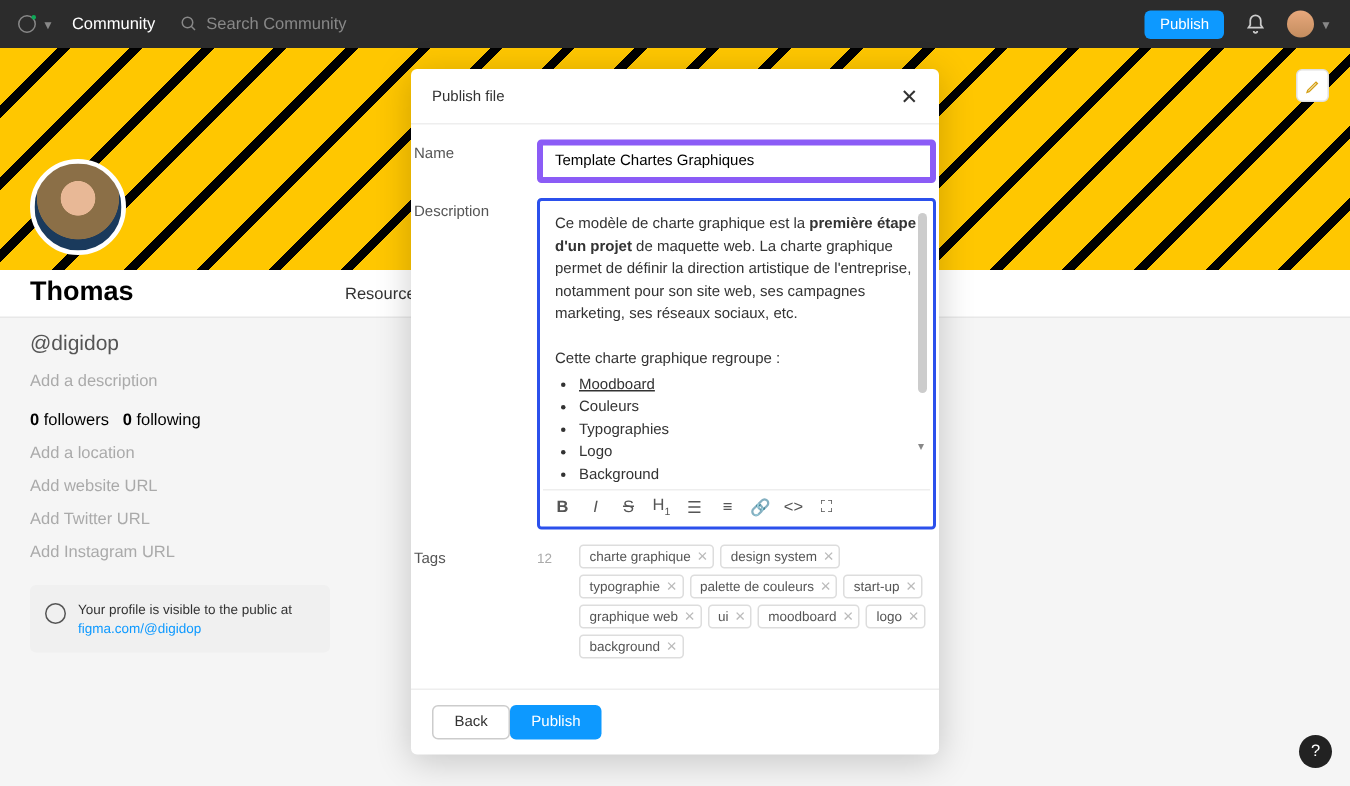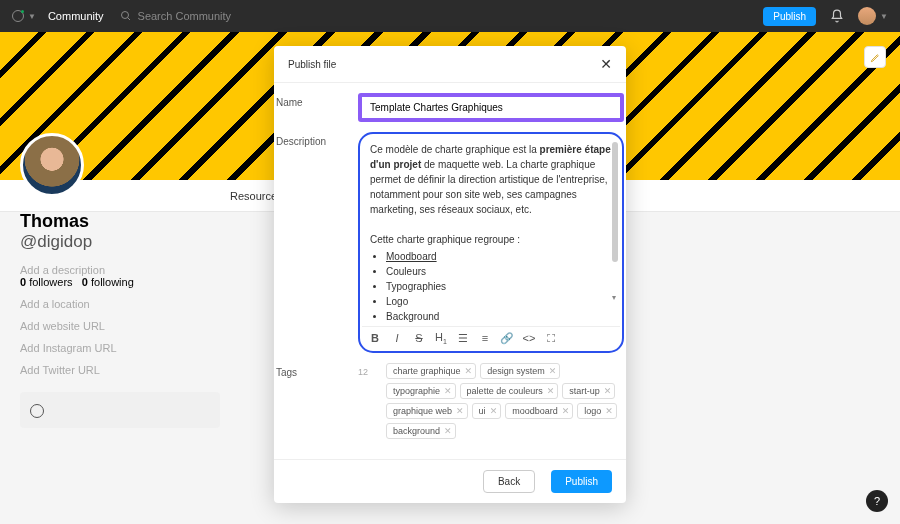--- a/index.html
+++ b/index.html
@@ -9,57 +9,57 @@
 .topbar .dot{width:3px;height:3px;background:#0fa958;border-radius:50%;position:absolute;top:-1px;right:-1px}
 .topbar .chev{margin-left:4px;color:#888;font-size:8px}
 .topbar .community{margin-left:12px;font-weight:500}
 .topbar .search-wrap{display:flex;align-items:flex-end;margin-left:16px;color:#888;gap:6px}
 .topbar .spacer{flex:1}
 .topbar .publish-btn{background:#0d99ff;border:none;color:#fff;padding:4px 10px;border-radius:4px;font-size:10px;cursor:pointer}
 .topbar .bell{margin:0 14px;color:#ccc}
 .topbar .avatar-sm{width:18px;height:18px;border-radius:50%;background:linear-gradient(#e8a87c,#c38d5f)}
 .banner{height:148px;background:#ffc700;background-image:repeating-linear-gradient(-45deg,#ffc700 0 28px,#000 28px 34px);position:relative}
 .edit-badge{position:absolute;top:14px;right:14px;width:22px;height:22px;background:#fff;border:1px solid #e0e0e0;border-radius:4px;display:flex;align-items:center;justify-content:center;color:#d4a017;font-size:12px}
-.profile{position:absolute;left:20px;top:133px;width:240px}
+.profile{position:absolute;left:20px;top:106px;width:240px}
 .avatar-lg{width:64px;height:64px;border-radius:50%;border:3px solid #fff;background:radial-gradient(circle at 50% 40%,#e8b896 25%,#8b6f47 26% 60%,#1a3a5c 61%);background-color:#fff}
 .tabs-row{background:#fff;height:32px;border-bottom:1px solid #e8e8e8;padding-left:230px;display:flex;align-items:center;font-size:11px;color:#333}
 .profile h1{font-size:18px;font-weight:700;margin-top:14px}
-.profile .handle{font-size:17px;color:#555;margin-top:0}
+.profile .handle{font-size:14px;color:#555;margin-top:15px}
 .profile .muted{font-size:11px;color:#aaa;margin-top:12px;display:block}
-.profile .stats{font-size:11px;}
+.profile .stats{font-size:11px;margin-top:14px}
 .profile .stats b{font-weight:700}
 .profile .link-muted{font-size:11px;color:#aaa;margin-top:10px;display:block}
 .info-box{margin-top:16px;background:#f0f0f0;border-radius:4px;padding:10px;display:flex;gap:8px;width:200px}
 .info-box .globe2{width:14px;height:14px;border:1px solid #555;border-radius:50%;flex-shrink:0;margin-top:2px}
 .info-box .txt{font-size:9px;line-height:1.4;color:#333}
 .info-box a{color:#0d99ff;text-decoration:none}
 .modal-backdrop{position:absolute;inset:0;display:flex;align-items:flex-start;justify-content:center;pointer-events:none}
 .modal{margin-top:46px;width:352px;background:#fff;border-radius:4px;box-shadow:0 4px 24px rgba(0,0,0,.2);pointer-events:auto;font-size:10px;color:#333}
 .modal-head{display:flex;justify-content:space-between;align-items:center;padding:10px 14px;border-bottom:1px solid #eee}
 .modal-head .title{font-size:10px;font-weight:500}
 .modal-head .close{cursor:pointer;font-size:14px;color:#333}
 .modal-body{padding:10px 2px}
 .row{display:flex;align-items:flex-start;gap:12px;margin-bottom:10px}
 .row .label{width:70px;color:#555;font-size:10px;padding-top:4px}
 .row .count{font-size:9px;color:#aaa;margin-left:auto;margin-right:6px;padding-top:4px}
 .name-input{flex:1;border:4px solid #8b5cf6;border-radius:3px;padding:5px 8px;font-size:10px}
-.desc-box{border:2px solid #2b50ec;border-radius:15px;padding:2px;flex:1;position:relative}
+.desc-box{border:2px solid #2b50ec;border-radius:3px;padding:2px;flex:1;position:relative}
 .desc-inner{padding:6px 8px;font-size:10px;line-height:1.5;color:#333;max-height:190px;overflow:hidden;position:relative}
 .desc-inner b{font-weight:700}
 .desc-inner ul{list-style:disc;padding-left:16px;margin:2px 0}
 .desc-inner a{color:#333;text-decoration:underline}
 .scrollbar{position:absolute;right:2px;top:6px;bottom:24px;width:6px}
 .scroll-thumb{position:absolute;top:0;width:6px;height:120px;background:#ccc;border-radius:3px}
 .scroll-arrow{position:absolute;bottom:-2px;width:6px;font-size:8px;color:#888}
 .toolbar{border-top:1px solid #eee;padding:4px 6px;display:flex;gap:8px;align-items:center;color:#555;font-size:11px}
 .toolbar span{cursor:pointer;width:14px;text-align:center}
 .tags-wrap{flex:1;display:flex;flex-wrap:wrap;gap:4px}
 .tag{border:1px solid #ddd;border-radius:3px;padding:2px 3px 2px 6px;font-size:9px;display:flex;align-items:center;gap:4px;color:#555}
 .tag .x{color:#bbb;font-size:9px;cursor:pointer}
-.modal-foot{display:flex;justify-content:flex-end;gap:16px;padding:10px 14px;border-top:1px solid #eee}
+.modal-foot{display:flex;gap:0;padding:10px 14px;border-top:1px solid #eee}
 .btn{padding:5px 14px;border-radius:4px;font-size:10px;cursor:pointer}
 .btn-secondary{background:#fff;border:1px solid #ccc;color:#333}
 .btn-primary{background:#0d99ff;border:none;color:#fff}
 .help-fab{position:absolute;bottom:12px;right:12px;width:22px;height:22px;background:#222;color:#fff;border-radius:50%;display:flex;align-items:center;justify-content:center;font-size:11px}
 svg{display:block}
 </style>
 </head>
 <body>
 
 <div class="topbar">
@@ -103,24 +103,25 @@
   <div class="avatar-lg"></div>
   <h1>Thomas</h1>
   <div class="handle">@digidop</div>
   <span class="muted">Add a description</span>
   <div class="stats">
     <b>0</b> <span>followers</span>&nbsp;&nbsp;
     <b>0</b> <span>following</span>
   </div>
   <span class="link-muted">Add a location</span>
   <span class="link-muted">Add website URL</span>
+  <span class="link-muted">Add Twitter URL</span>
   <span class="link-muted">Add Instagram URL</span>
-  <span class="link-muted">Add Twitter URL</span>
   <div class="info-box">
     <div class="globe2"></div>
+    <div class="txt"><span>Your profile is visible to the public at </span><a href="#">figma.com/@digidop</a></div>
   </div>
 </div>
 
 <div class="modal-backdrop">
   <div class="modal">
     <div class="modal-head">
       <span class="title">Publish file</span>
       <span class="close">✕</span>
     </div>
     <div class="modal-body">

